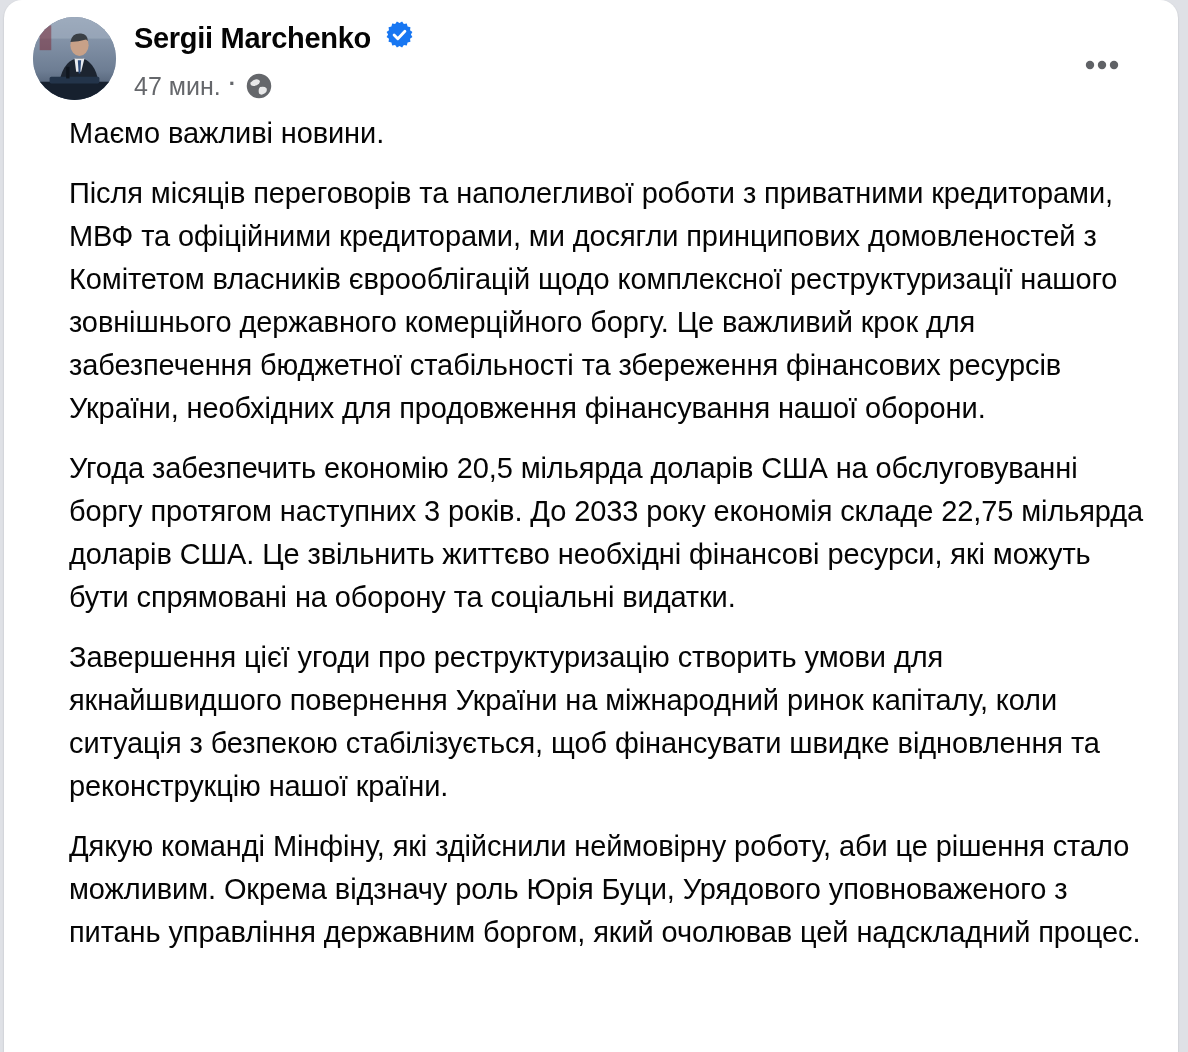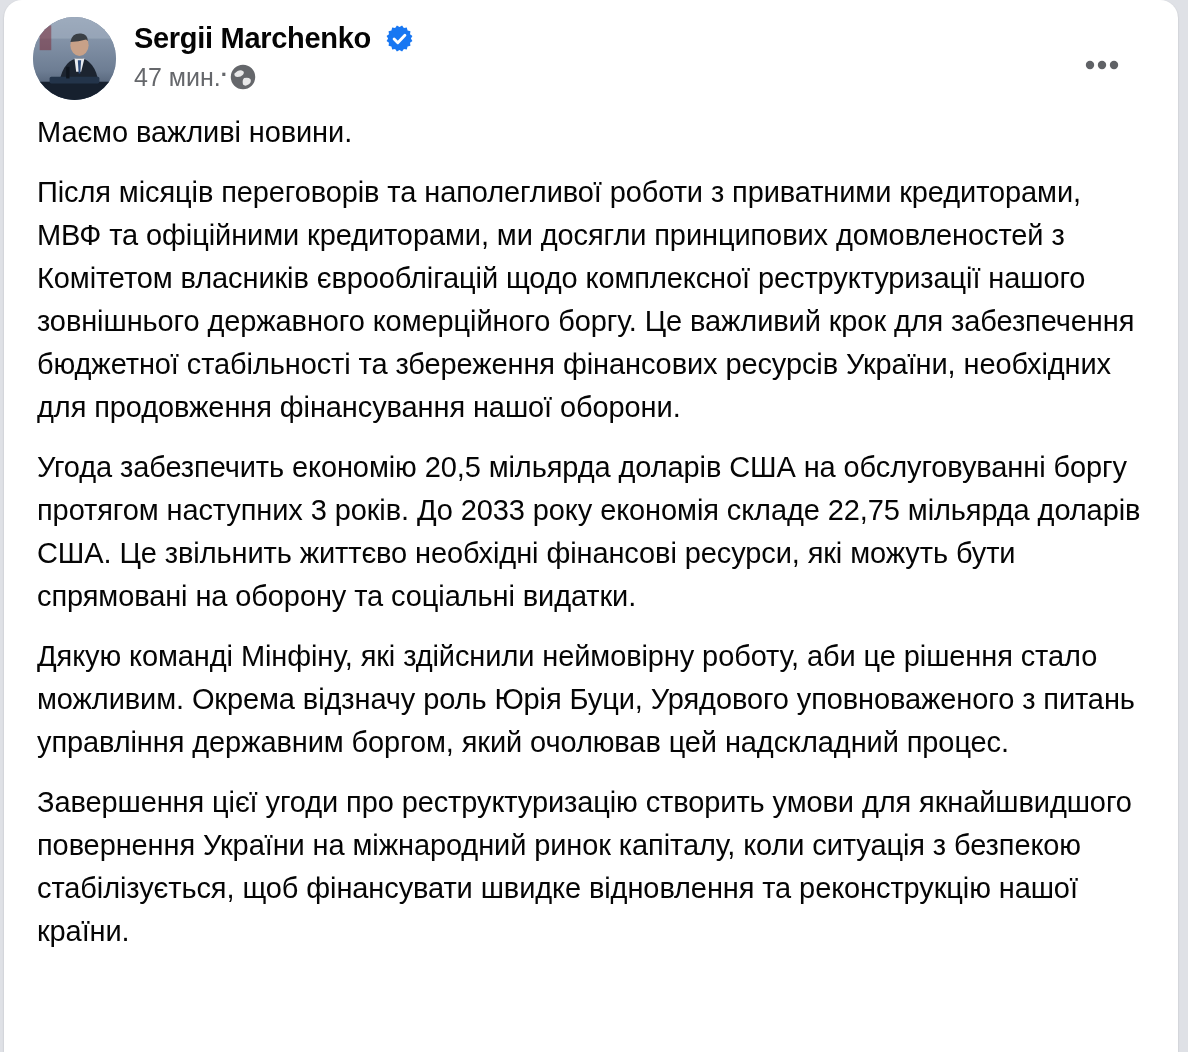--- a/index.html
+++ b/index.html
@@ -17,42 +17,43 @@
   .header{
     display:flex;align-items:flex-start;
     padding:17px 26px 0 29px;
   }
   .avatar{
     width:83px;height:83px;border-radius:50%;overflow:hidden;
     flex:0 0 auto;margin-right:18px;background:#7c8ca1;
   }
   .avatar svg{display:block;width:100%;height:100%;}
   .hmeta{padding-top:4px;min-width:0;}
-  .name-row{display:flex;align-items:center;gap:15px;}
+  .name-row{display:flex;align-items:flex-start;gap:15px;}
   .name{
     font-size:29px;font-weight:700;letter-spacing:-.3px;
     color:var(--text,#050505);line-height:34px;
   }
   .badge{width:27px;height:27px;display:block;}
   .sub-row{
-    display:flex;align-items:center;gap:0;margin-top:7px;
+    display:flex;align-items:center;gap:8px;margin-top:16px;
     color:var(--secondary,#65676b);font-size:25px;line-height:30px;
   }
   .dot-sep{font-weight:700;font-size:22px;position:relative;top:-2px;}
   .globe{width:26px;height:26px;display:block;margin-left:2px;}
   .menu-btn{
     margin-left:auto;margin-top:28px;margin-right:22px;
     width:56px;height:40px;display:flex;align-items:center;justify-content:center;
     border:none;background:transparent;cursor:pointer;border-radius:20px;
   }
   .menu-btn svg{display:block;}
   .post-text{
     padding:11px 30px 0 33px;
     font-size:29px;line-height:43px;letter-spacing:-.1px;
     color:var(--text,#050505);
+    margin-left:32px;
   }
   .post-text p{margin:0 0 17px 0;}
 </style>
 </head>
 <body>
 
 <div class="card">
 
   <div class="header">
 
@@ -106,17 +107,17 @@
         <circle cx="29" cy="5" r="4.2" fill="#606266"></circle>
       </svg>
     </button>
 
   </div>
 
   <div class="post-text">
       <p>Маємо важливі новини.</p>
       <p>Після місяців переговорів та наполегливої роботи з приватними кредиторами, МВФ та офіційними кредиторами, ми досягли принципових домовленостей з Комітетом власників єврооблігацій щодо комплексної реструктуризації нашого зовнішнього державного комерційного боргу. Це важливий крок для забезпечення бюджетної стабільності та збереження фінансових ресурсів України, необхідних для продовження фінансування нашої оборони.</p>
       <p>Угода забезпечить економію 20,5 мільярда доларів США на обслуговуванні боргу протягом наступних 3 років. До 2033 року економія складе 22,75 мільярда доларів США. Це звільнить життєво необхідні фінансові ресурси, які можуть бути спрямовані на оборону та соціальні видатки.</p>
+      <p>Завершення цієї угоди про реструктуризацію створить умови для якнайшвидшого повернення України на міжнародний ринок капіталу, коли ситуація з безпекою стабілізується, щоб фінансувати швидке відновлення та реконструкцію нашої країни.</p>
       <p>Дякую команді Мінфіну, які здійснили неймовірну роботу, аби це рішення стало можливим. Окрема відзначу роль Юрія Буци, Урядового уповноваженого з питань управління державним боргом, який очолював цей надскладний процес.</p>
-      <p>Завершення цієї угоди про реструктуризацію створить умови для якнайшвидшого повернення України на міжнародний ринок капіталу, коли ситуація з безпекою стабілізується, щоб фінансувати швидке відновлення та реконструкцію нашої країни.</p>
     </div>
 
 </div>
 
 </body></html>

